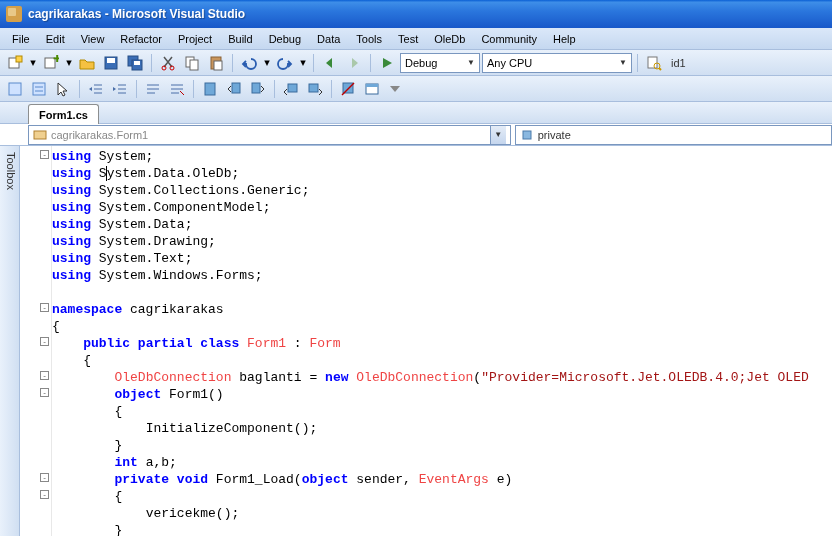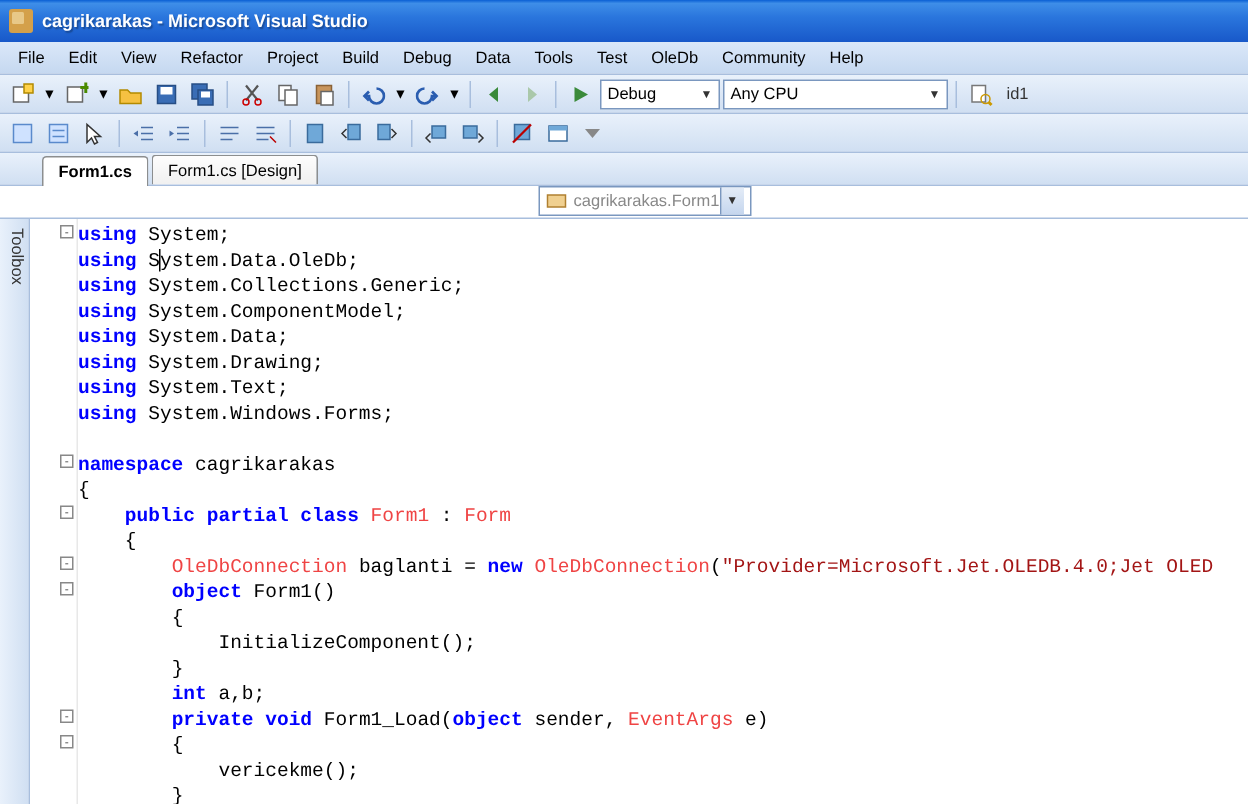--- a/index.html
+++ b/index.html
@@ -20,21 +20,21 @@
 .tb-combo { height: 20px; border: 1px solid #7a97bf; background: #fff; font-size: 11px; padding: 1px 4px; display: flex; align-items: center; justify-content: space-between; }
 .tb-combo .arrow { font-size: 8px; color: #333; margin-left: 4px; }
 .tb-text { padding: 0 4px; color: #333; }
 
 svg { display: block; }
 
 .tabstrip { height: 22px; background: linear-gradient(to bottom, #e9f1fb, #d0dff2); display: flex; align-items: flex-end; padding: 0 0 0 28px; border-bottom: 1px solid #a8bedd; }
 .tab { height: 20px; padding: 2px 10px; background: linear-gradient(to bottom, #fdfdfd, #f0f0f0); border: 1px solid #8c8e8f; border-bottom: none; margin-right: 2px; font-size: 11px; display: flex; align-items: center; border-radius: 3px 3px 0 0; justify-content: flex-end; }
 .tab.active { background: #fff; font-weight: bold; position: relative; top: 1px; }
 
-.navbar { height: 22px; display: flex; align-items: center; padding: 0 0 0 28px; border-bottom: 1px solid #a8bedd; background: #fff; gap: 4px; flex-direction: column; }
+.navbar { height: 22px; display: flex; align-items: center; padding: 0 0 0 28px; border-bottom: 1px solid #a8bedd; background: #fff; gap: 4px; }
 .nav-combo { flex: 1; display: flex; align-items: center; border: 1px solid #7a97bf; height: 20px; background: #fff; padding: 0 4px; }
 .nav-combo .icon { width: 14px; height: 14px; margin-right: 4px; }
 .nav-combo .text { flex: 1; color: #888; font-size: 11px; }
 .nav-combo .arrow { width: 16px; text-align: center; color: #333; background: linear-gradient(#e4ecf7,#c5d6ee); border-left: 1px solid #7a97bf; height: 18px; line-height: 18px; font-size: 8px; }
 
 .editor-wrap { display: flex; height: calc(536px - 28px - 22px - 26px - 26px - 22px - 22px); }
 .sidebar-tab { width: 20px; background: linear-gradient(to right, #e9f1fb, #d0dff2); border-right: 1px solid #a8bedd; writing-mode: vertical-rl; text-orientation: mixed; padding: 6px 2px; font-size: 11px; color: #333; }
 .gutter { width: 32px; background: #fff; border-right: 1px solid #e8e8e8; }
 .code { flex: 1; background: #fff; padding: 2px 0; font-family: "Courier New", monospace; font-size: 13px; line-height: 17px; white-space: pre; overflow: hidden; }
 .outline-box { position: absolute; border: 1px solid #888; width: 9px; height: 9px; font-size: 8px; line-height: 7px; text-align: center; color: #555; background: #fff; }
@@ -271,23 +271,20 @@
   <div class="tb-btn">
       <svg width="16" height="16">
         <path d="M2 5h10l-5 6z" fill="#888"></path>
       </svg>
     </div>
 </div>
 
 <div class="tabstrip">
   <div class="tab active">
       <span>Form1.cs</span>
-    </div>
-  <div class="tab">
-      <span>Form1.cs [Design]</span>
     </div>
 </div>
 
 <div class="navbar">
   <div class="nav-combo">
     <svg class="icon" width="14" height="14">
         <rect x="1" y="3" width="12" height="8" fill="#f0d090" stroke="#b08030"></rect>
       </svg>
     <span class="text">cagrikarakas.Form1</span>
     <span class="arrow">▼</span>

